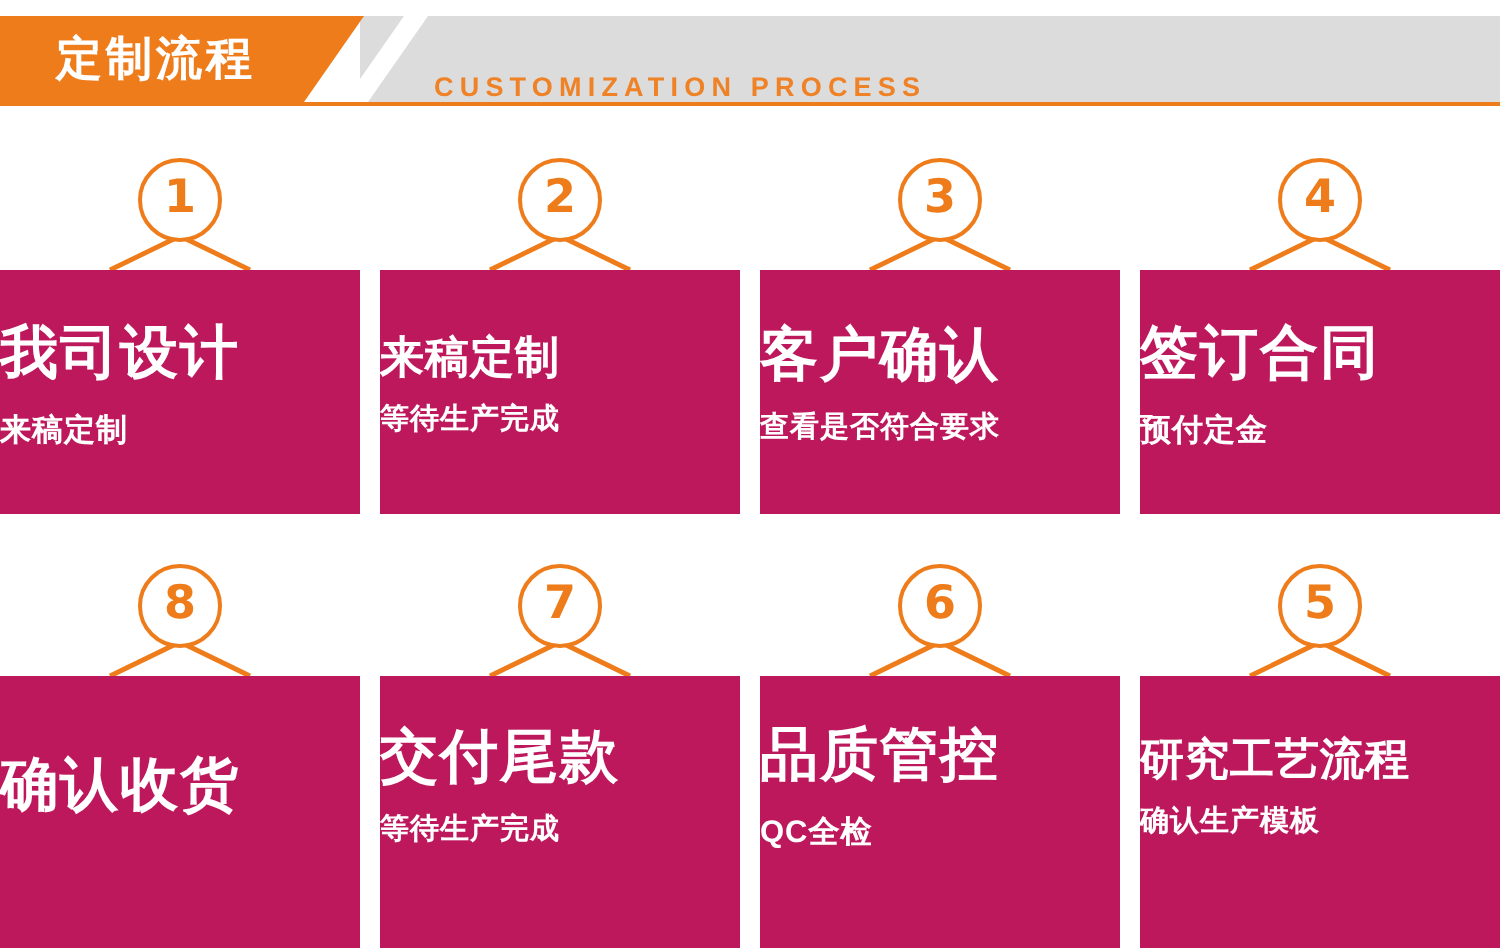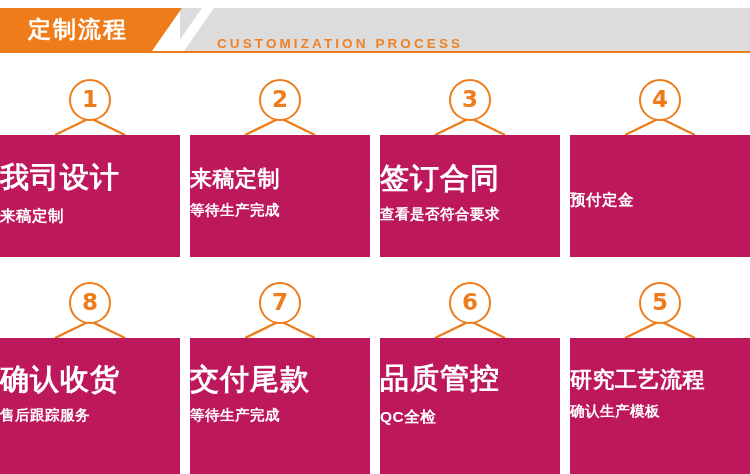--- a/index.html
+++ b/index.html
@@ -233,53 +233,53 @@
 
     <div class="step">
       <div class="badge">
         <svg class="legs" viewBox="0 0 74 20">
           <path d="M37 2 L2 19" stroke="#ee7c1b" stroke-width="2.4" fill="none"></path>
           <path d="M37 2 L72 19" stroke="#ee7c1b" stroke-width="2.4" fill="none"></path>
         </svg>
         <div class="circle">3</div>
       </div>
       <div class="card">
+        <div class="card-title">客户确认</div>
+        <div class="card-sub sm">查看是否符合要求</div>
+      </div>
+    </div>
+
+    <div class="step">
+      <div class="badge">
+        <svg class="legs" viewBox="0 0 74 20">
+          <path d="M37 2 L2 19" stroke="#ee7c1b" stroke-width="2.4" fill="none"></path>
+          <path d="M37 2 L72 19" stroke="#ee7c1b" stroke-width="2.4" fill="none"></path>
+        </svg>
+        <div class="circle">4</div>
+      </div>
+      <div class="card">
         <div class="card-title">签订合同</div>
-        <div class="card-sub sm">查看是否符合要求</div>
-      </div>
-    </div>
-
-    <div class="step">
-      <div class="badge">
-        <svg class="legs" viewBox="0 0 74 20">
-          <path d="M37 2 L2 19" stroke="#ee7c1b" stroke-width="2.4" fill="none"></path>
-          <path d="M37 2 L72 19" stroke="#ee7c1b" stroke-width="2.4" fill="none"></path>
-        </svg>
-        <div class="circle">4</div>
-      </div>
-      <div class="card">
         <div class="card-sub">预付定金</div>
       </div>
     </div>
 
   </div>
 
   <div class="row row-2">
 
     <div class="step">
       <div class="badge">
         <svg class="legs" viewBox="0 0 74 20">
           <path d="M37 2 L2 19" stroke="#ee7c1b" stroke-width="2.4" fill="none"></path>
           <path d="M37 2 L72 19" stroke="#ee7c1b" stroke-width="2.4" fill="none"></path>
         </svg>
         <div class="circle">8</div>
       </div>
       <div class="card">
         <div class="card-title">确认收货</div>
-        <div class="card-sub sm">售后跟踪服务</div>
       </div>
     </div>
 
     <div class="step">
       <div class="badge">
         <svg class="legs" viewBox="0 0 74 20">
           <path d="M37 2 L2 19" stroke="#ee7c1b" stroke-width="2.4" fill="none"></path>
           <path d="M37 2 L72 19" stroke="#ee7c1b" stroke-width="2.4" fill="none"></path>
         </svg>
         <div class="circle">7</div>

